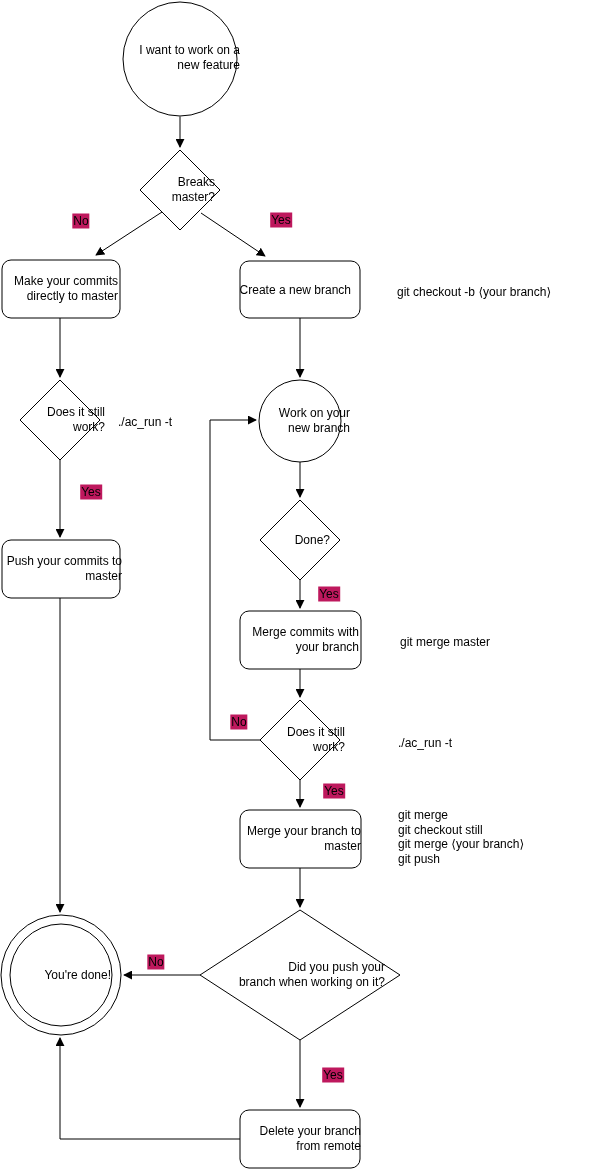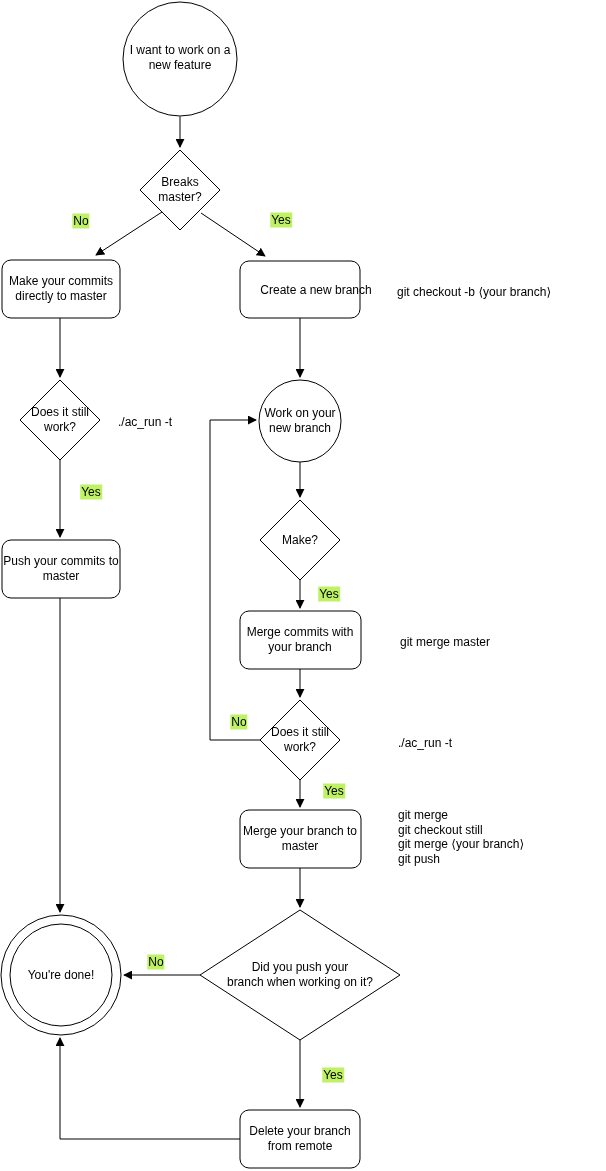--- a/index.html
+++ b/index.html
@@ -12,30 +12,30 @@
     font-size:12px;
     color:#000000;
     overflow:hidden;
   }
   .canvas svg{position:absolute;left:0;top:0;}
   .shape{fill:#ffffff;stroke:#000000;stroke-width:1;}
   .edge{fill:none;stroke:#000000;stroke-width:1;}
   .node-label{
     position:absolute;
     transform:translate(-50%,-50%);
-    text-align:center;
+    text-align:right;
     white-space:pre-line;
     line-height:15px;
   }
   .edge-label{
     position:absolute;
     transform:translate(-50%,-50%);
     white-space:nowrap;
     line-height:15px;
-    background:#bef264;
+    background:#be185d;
     padding:0 1px;
   }
   .ann{
     position:absolute;
     transform:translateY(-50%);
     white-space:nowrap;
     line-height:15px;
   }
   .ann-block{
     position:absolute;
@@ -88,28 +88,28 @@
     <circle class="shape" cx="61" cy="975" r="51"></circle>
     <rect class="shape" x="240" y="1110" width="120" height="58" rx="9"></rect>
   </svg>
 
   <div class="node-label" style="left:180px;top:58px;width:120px">I want to work on a
 new feature</div>
   <div class="node-label" style="left:180px;top:190px;width:70px">Breaks
 master?</div>
   <div class="node-label" style="left:61px;top:289px;width:114px">Make your commits
 directly to master</div>
-  <div class="node-label" style="left:316px;top:290px;width:118px">Create a new branch</div>
+  <div class="node-label" style="left:292px;top:290px;width:118px">Create a new branch</div>
   <div class="node-label" style="left:60px;top:420px;width:90px">Does it still
 work?</div>
   <div class="node-label" style="left:61px;top:569px;width:122px">Push your commits to
 master</div>
   <div class="node-label" style="left:300px;top:421px;width:100px">Work on your
 new branch</div>
-  <div class="node-label" style="left:300px;top:540px;width:60px">Make?</div>
+  <div class="node-label" style="left:300px;top:540px;width:60px">Done?</div>
   <div class="node-label" style="left:300px;top:640px;width:118px">Merge commits with
 your branch</div>
   <div class="node-label" style="left:300px;top:740px;width:90px">Does it still
 work?</div>
   <div class="node-label" style="left:300px;top:839px;width:122px">Merge your branch to
 master</div>
   <div class="node-label" style="left:300px;top:975px;width:170px">Did you push your
 branch when working on it?</div>
   <div class="node-label" style="left:61px;top:975px;width:100px">You're done!</div>
   <div class="node-label" style="left:300px;top:1139px;width:122px">Delete your branch

